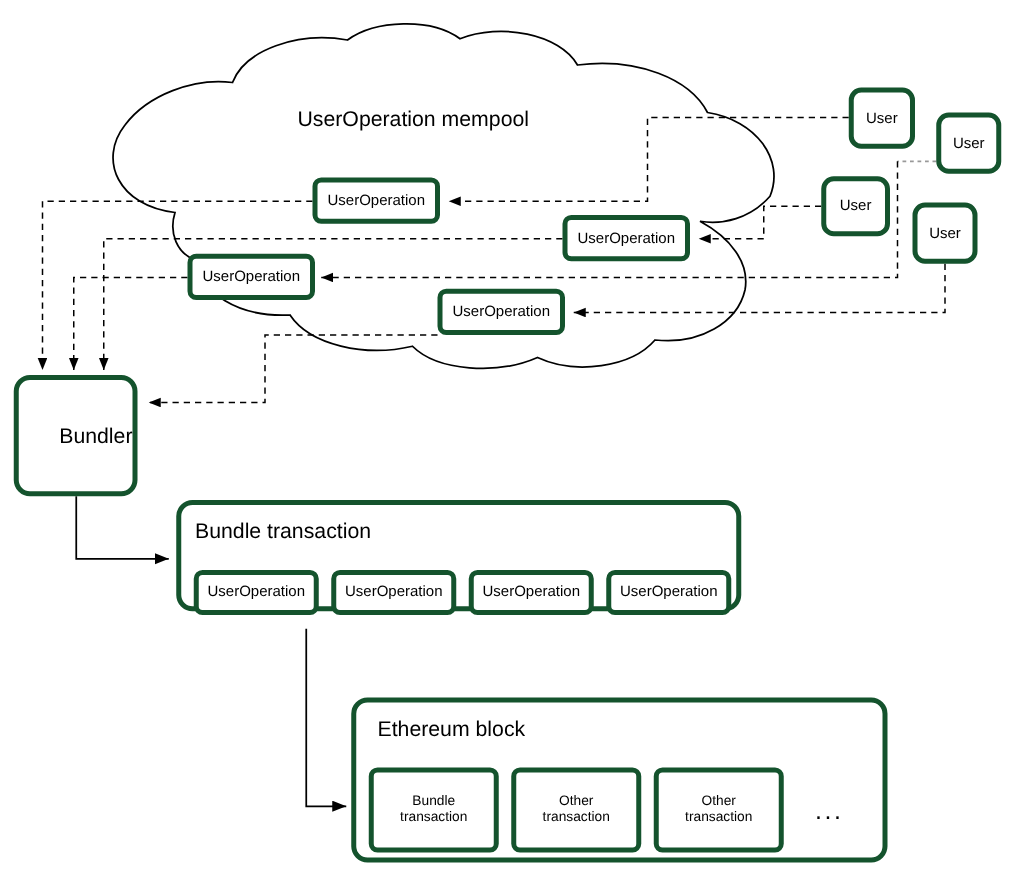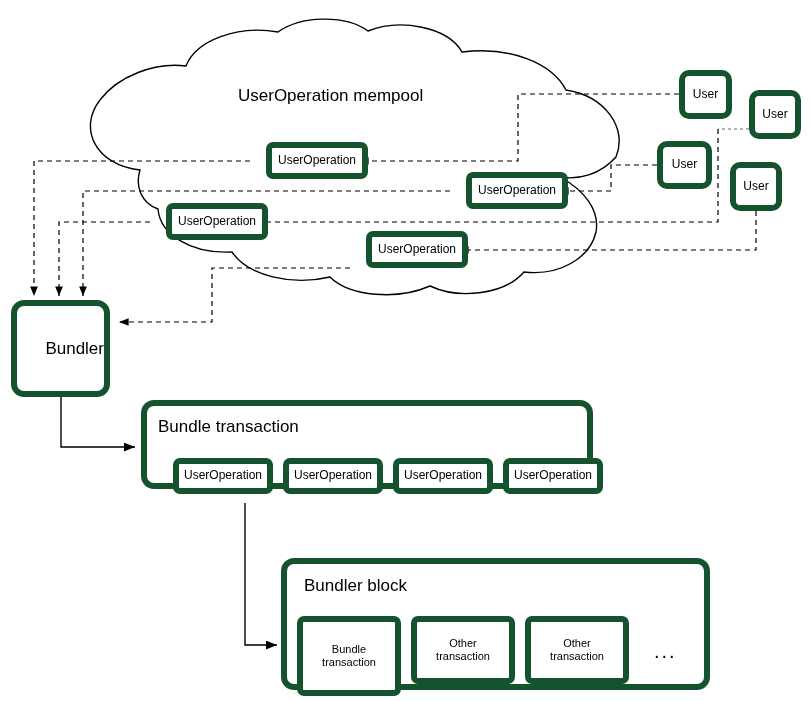--- a/index.html
+++ b/index.html
@@ -21,35 +21,34 @@
   #wires {
     position: absolute;
     left: 0; top: 0;
     width: 811px;
     height: 701px;
     pointer-events: none;
   }
   .node {
     position: absolute;
     box-sizing: border-box;
-    border: 6px solid #14532d;
+    border: 4px solid #14532d;
     background: #ffffff;
     display: flex;
     align-items: center;
     justify-content: center;
     text-align: center;
     line-height: 1.15;
   }
   .rounded-sm { border-radius: 7px; }
   .rounded-md { border-radius: 10px; }
   .rounded-lg { border-radius: 13px; }
 
   .uop {
     font-size: 12px;
-    margin-left: 16px;
   }
   .user {
     font-size: 12px;
   }
   .bundler {
     font-size: 17px;
   }
   .container-title {
     position: absolute;
     font-size: 17px;
@@ -177,23 +176,23 @@
     <div class="node rounded-sm uop" style="left:230px; top:52px; width:100px; height:36px;">
       <span>UserOperation</span>
     </div>
 
     <div class="node rounded-sm uop" style="left:340px; top:52px; width:100px; height:36px;">
       <span>UserOperation</span>
     </div>
   </div>
 
   <div class="node rounded-lg" style="left:281px; top:558px; width:429px; height:132px; display:block;">
-    <div class="container-title" style="left:17px; top:12px; position:absolute;">Bundler block</div>
-
-    <div class="node rounded-sm tx-box" style="left:10px; top:52px; width:104px; height:80px; flex-direction:column;">
+    <div class="container-title" style="left:17px; top:12px; position:absolute;">Ethereum block</div>
+
+    <div class="node rounded-sm tx-box" style="left:10px; top:52px; width:104px; height:68px; flex-direction:column;">
       <span class="stack">Bundle</span>
       <span class="stack">transaction</span>
     </div>
 
     <div class="node rounded-sm tx-box" style="left:124px; top:52px; width:104px; height:68px; flex-direction:column;">
       <span class="stack">Other</span>
       <span class="stack">transaction</span>
     </div>
 
     <div class="node rounded-sm tx-box" style="left:238px; top:52px; width:104px; height:68px; flex-direction:column;">

